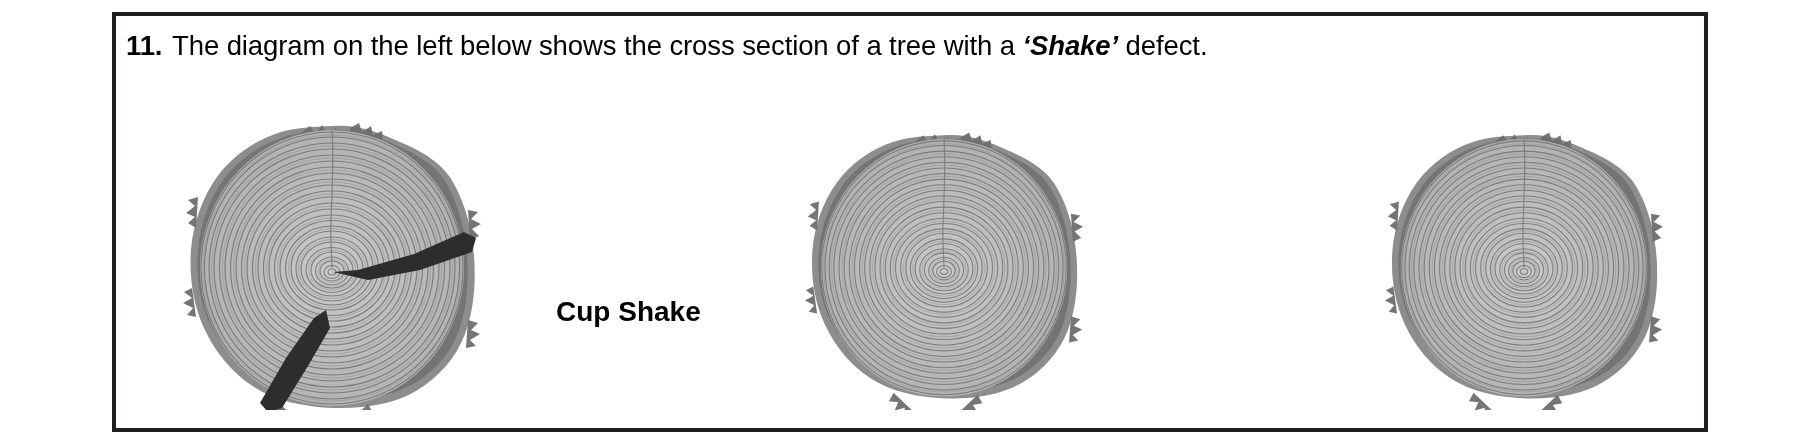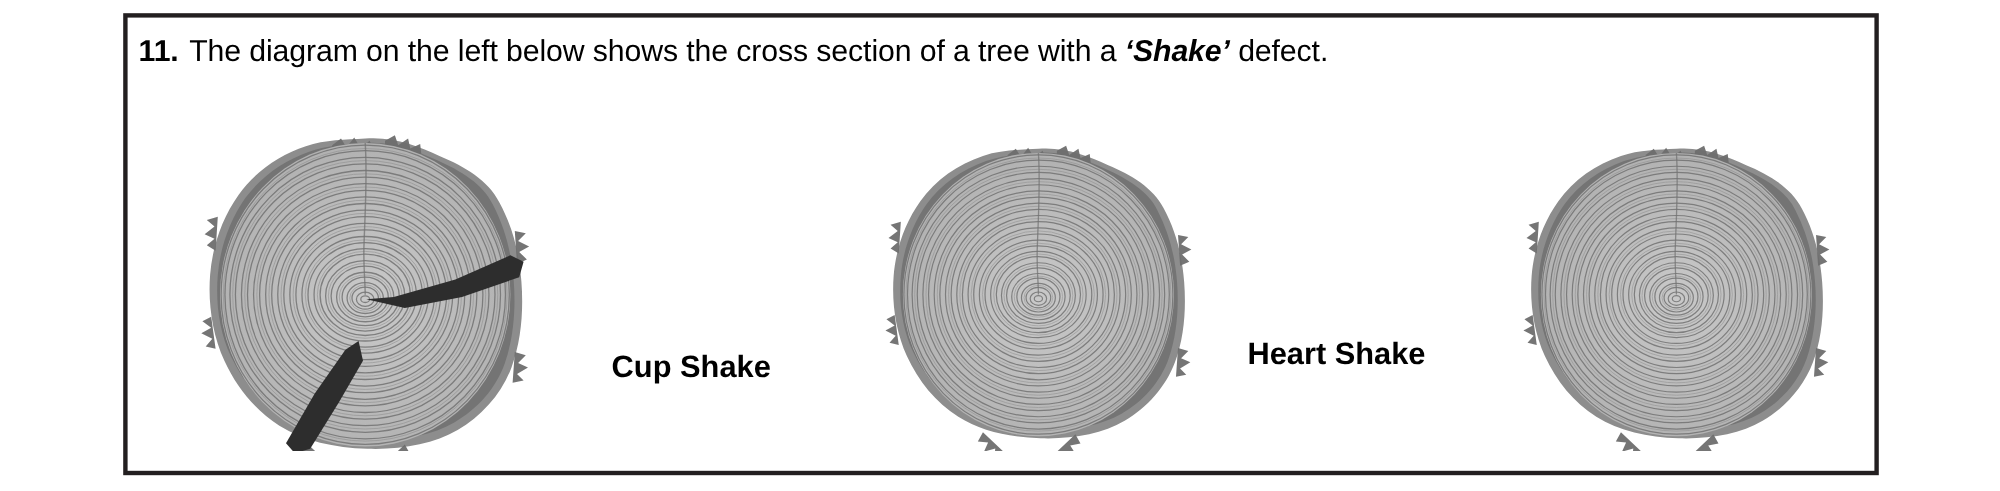--- a/index.html
+++ b/index.html
@@ -74,21 +74,21 @@
     font-size: 28px;
     font-weight: bold;
     color: #000000;
     white-space: nowrap;
   }
 
   #tree-shake      { left: 66px;  top: 104px; }
   #tree-cup        { left: 688px; top: 104px; }
   #tree-heart      { left: 1268px;top: 104px; }
 
-  #label-cup-shake   { left: 440px;  top: 302px; }
+  #label-cup-shake   { left: 440px;  top: 280px; }
   #label-heart-shake { left: 1018px; top: 290px; }
 </style>
 </head>
 <body>
 
 <div id="page">
 
   <div id="question-frame">
 
     <div id="question-text">
@@ -353,16 +353,15 @@
           <ellipse cx="150" cy="148" rx="120.5" ry="122"></ellipse>
           <ellipse cx="150" cy="148" rx="129" ry="133"></ellipse>
         </g>
 
         <path d="M150 10 C152 40 150 70 149 100 C148 120 150 135 150 148" clip-path="url(#clip3)" stroke="#737373" stroke-width="1.3" fill="none" opacity="0.75"></path>
       </svg>
     </div>
 
     <div class="diagram-label" id="label-cup-shake">Cup Shake</div>
 
-    <div class="diagram-label" id="label-heart-shake">Heart Shake</div>
 
   </div>
 </div>
 
 </body></html>

